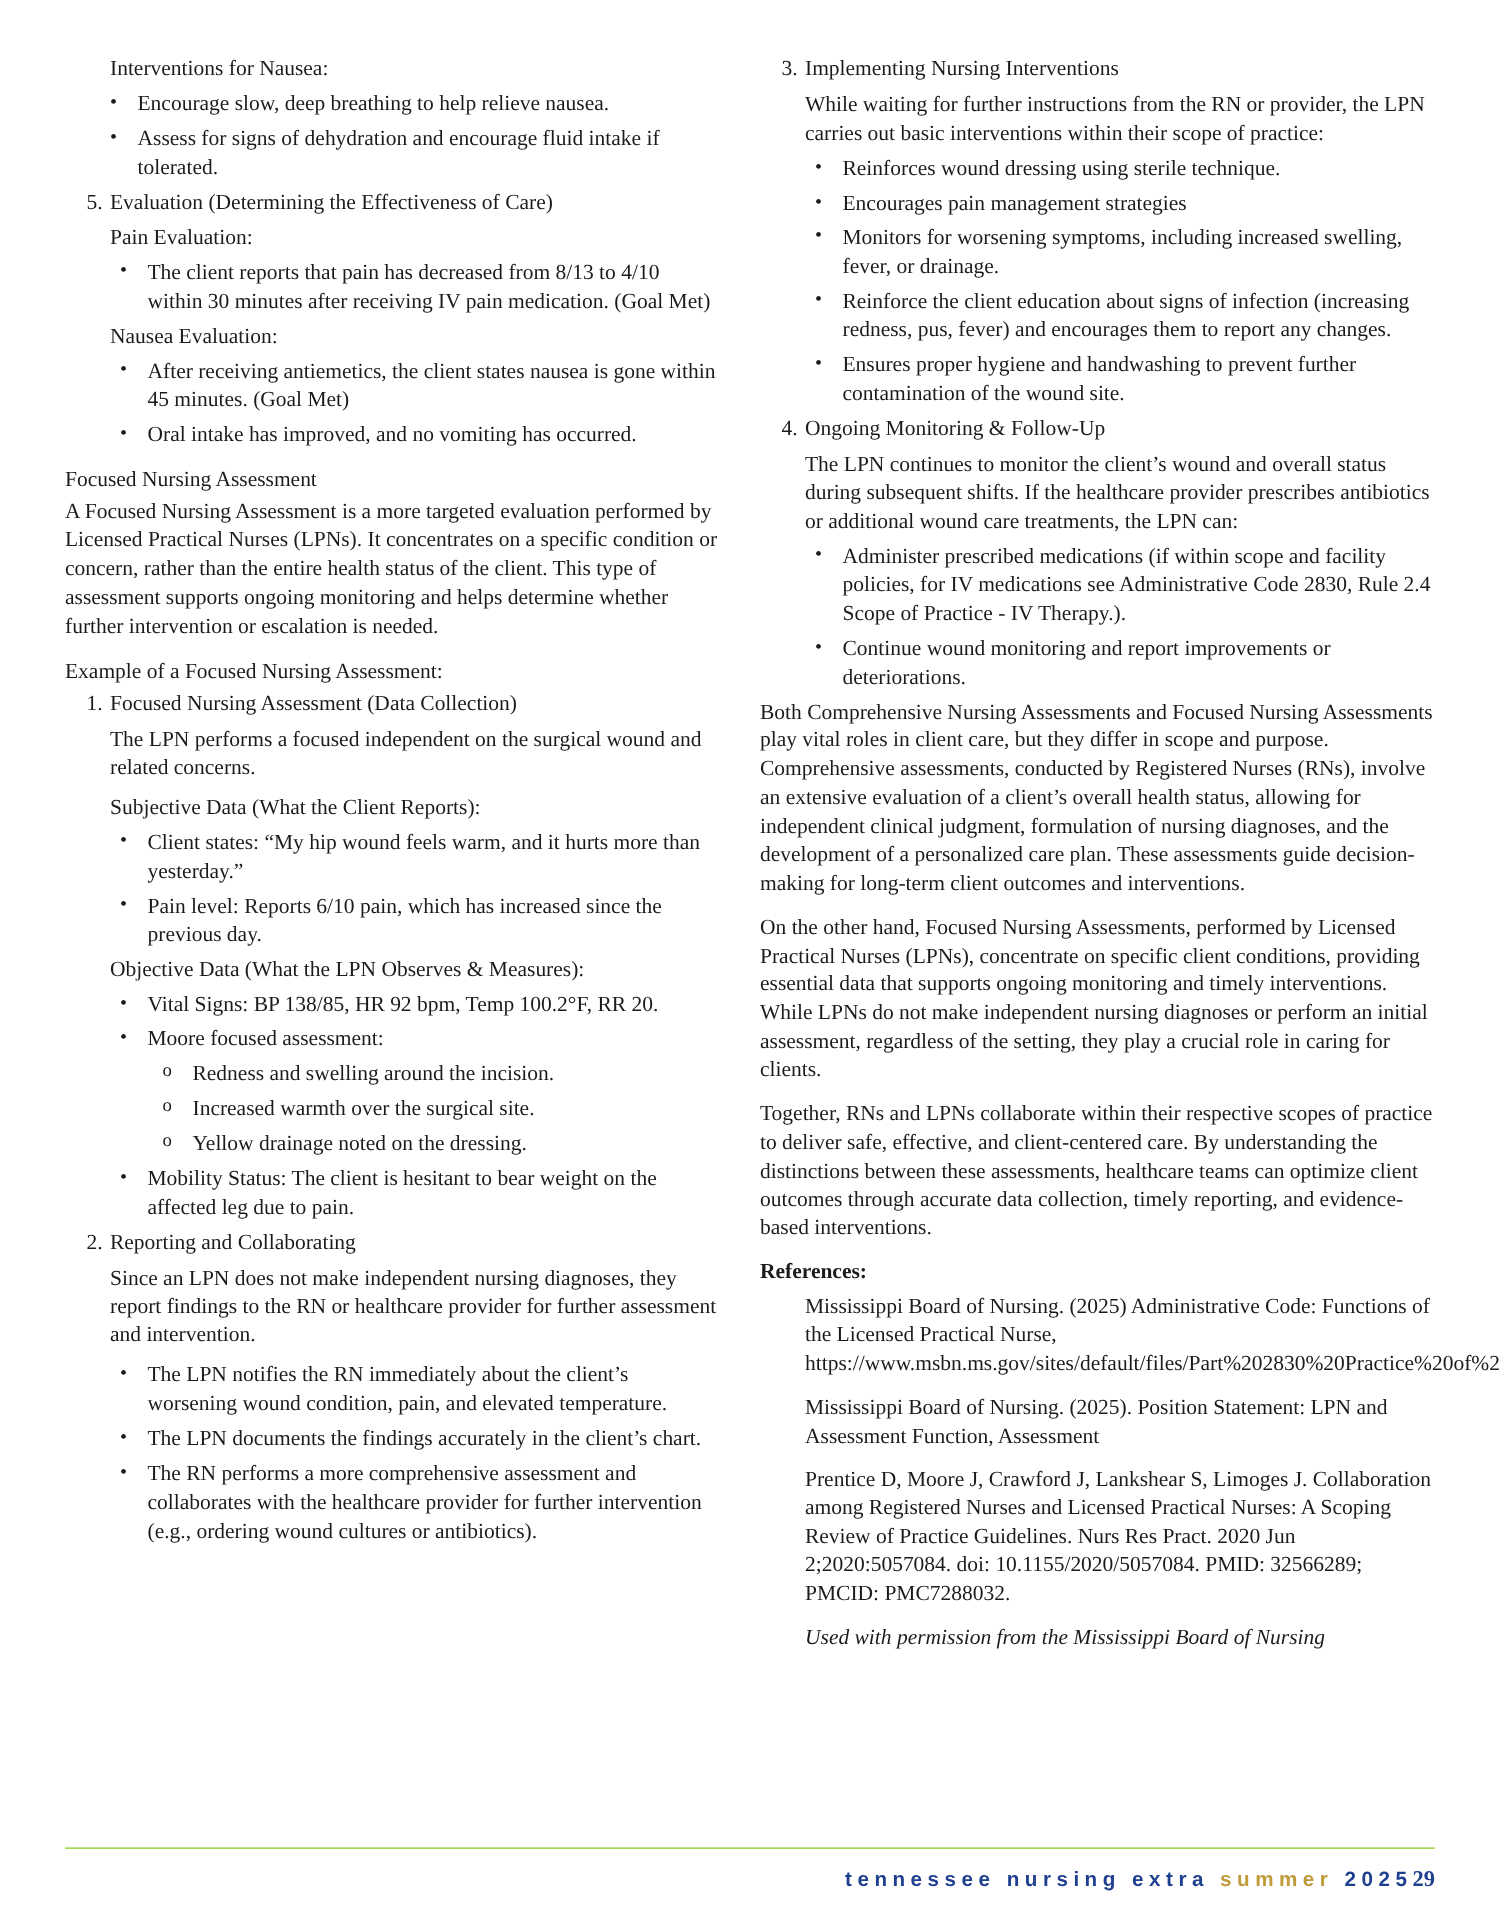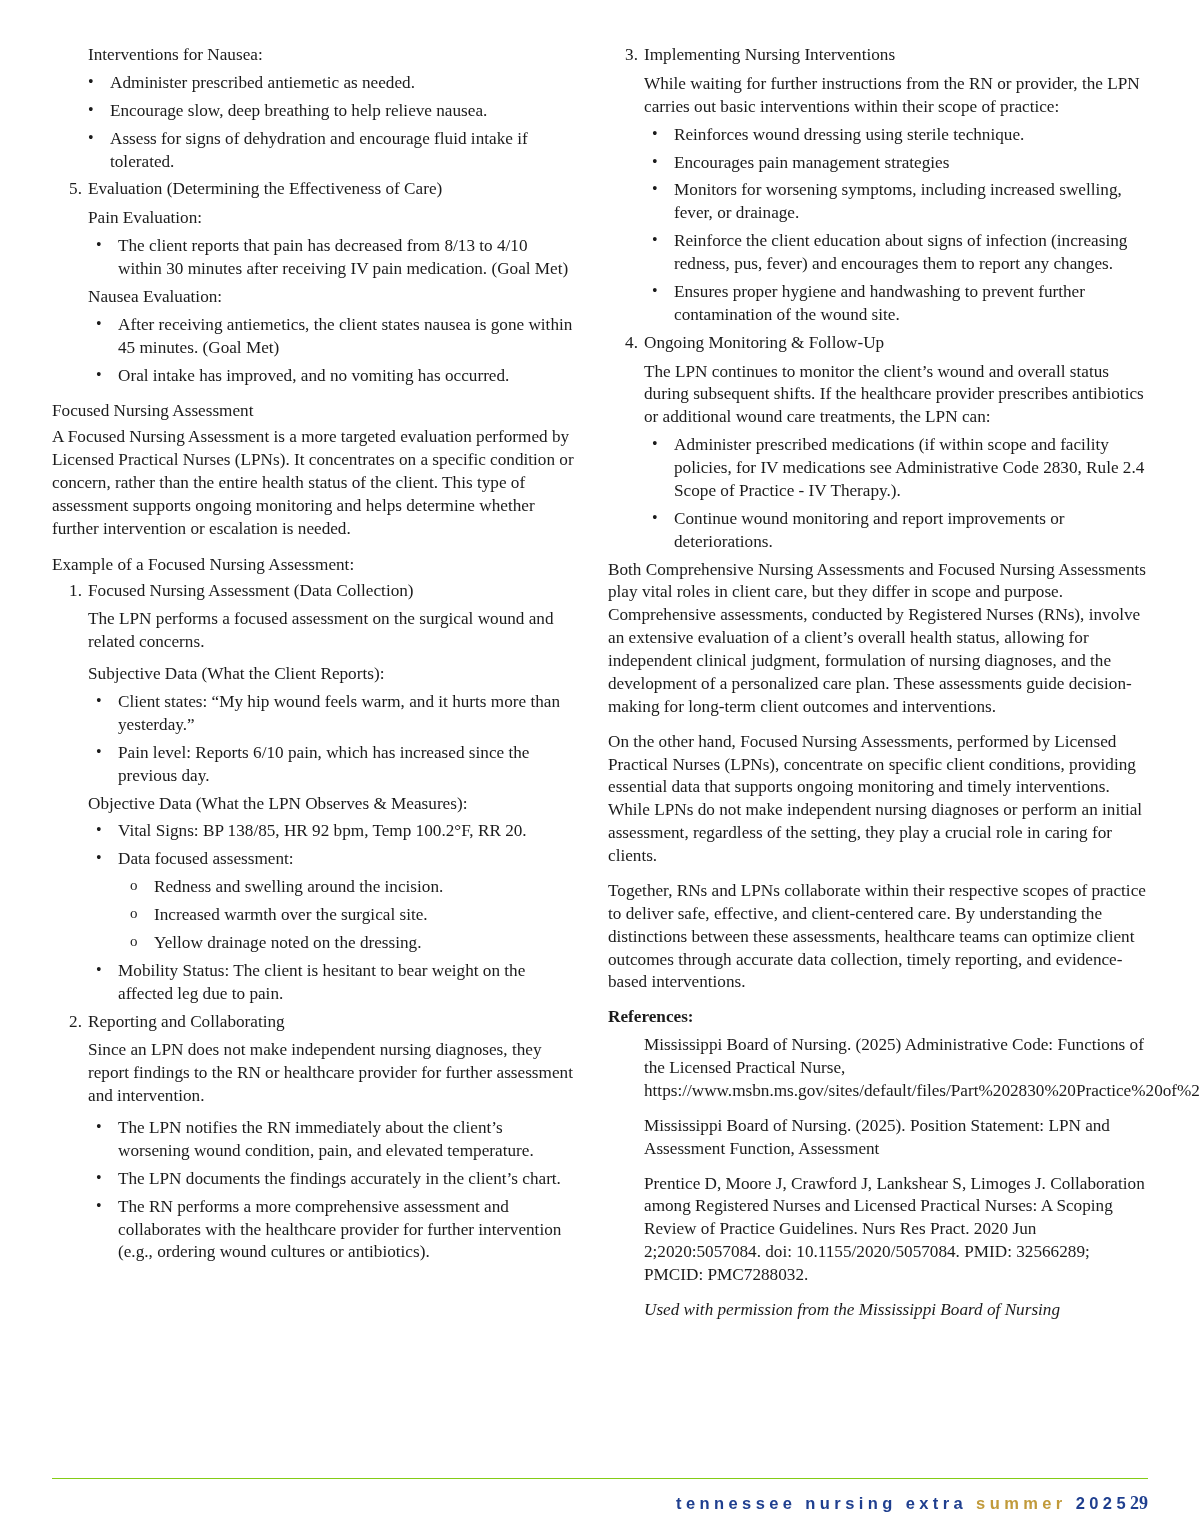--- a/index.html
+++ b/index.html
@@ -125,21 +125,20 @@
 </head>
 <body>
 
 <div class="page">
   <div class="columns">
 
     <div class="col left">
 
       <p class="indent tight">Interventions for Nausea:</p>
       <ul class="bullets in1">
-        <li class="bullet">Administer prescribed antiemetic as needed.</li>
         <li class="bullet">Encourage slow, deep breathing to help relieve nausea.</li>
         <li class="bullet">Assess for signs of dehydration and encourage fluid intake if tolerated.</li>
       </ul>
 
       <div class="numlist">
         <div class="numitem">
           <span class="num">5.</span>
           <span>Evaluation (Determining the Effectiveness of Care)</span>
           <p class="sub tight">Pain Evaluation:</p>
           <ul class="bullets">
@@ -155,30 +154,30 @@
 
       <p class="head">Focused Nursing Assessment</p>
       <p>A Focused Nursing Assessment is a more targeted evaluation performed by Licensed Practical Nurses (LPNs). It concentrates on a specific condition or concern, rather than the entire health status of the client. This type of assessment supports ongoing monitoring and helps determine whether further intervention or escalation is needed.</p>
 
       <p class="head">Example of a Focused Nursing Assessment:</p>
 
       <div class="numlist">
         <div class="numitem">
           <span class="num">1.</span>
           <span>Focused Nursing Assessment (Data Collection)</span>
-          <p class="sub">The LPN performs a focused assessment on the surgical wound and related concerns.</p>
+          <p class="sub">The LPN performs a focused independent on the surgical wound and related concerns.</p>
           <p class="tight">Subjective Data (What the Client Reports):</p>
           <ul class="bullets">
             <li class="bullet">Client states: “My hip wound feels warm, and it hurts more than yesterday.”</li>
             <li class="bullet">Pain level: Reports 6/10 pain, which has increased since the previous day.</li>
           </ul>
           <p class="tight">Objective Data (What the LPN Observes &amp; Measures):</p>
           <ul class="bullets">
             <li class="bullet">Vital Signs: BP 138/85, HR 92 bpm, Temp 100.2°F, RR 20.</li>
-            <li class="bullet">Data focused assessment:</li>
+            <li class="bullet">Moore focused assessment:</li>
           </ul>
           <ul class="bullets in2">
             <li class="obullet">Redness and swelling around the incision.</li>
             <li class="obullet">Increased warmth over the surgical site.</li>
             <li class="obullet">Yellow drainage noted on the dressing.</li>
           </ul>
           <ul class="bullets">
             <li class="bullet">Mobility Status: The client is hesitant to bear weight on the affected leg due to pain.</li>
           </ul>
         </div>

